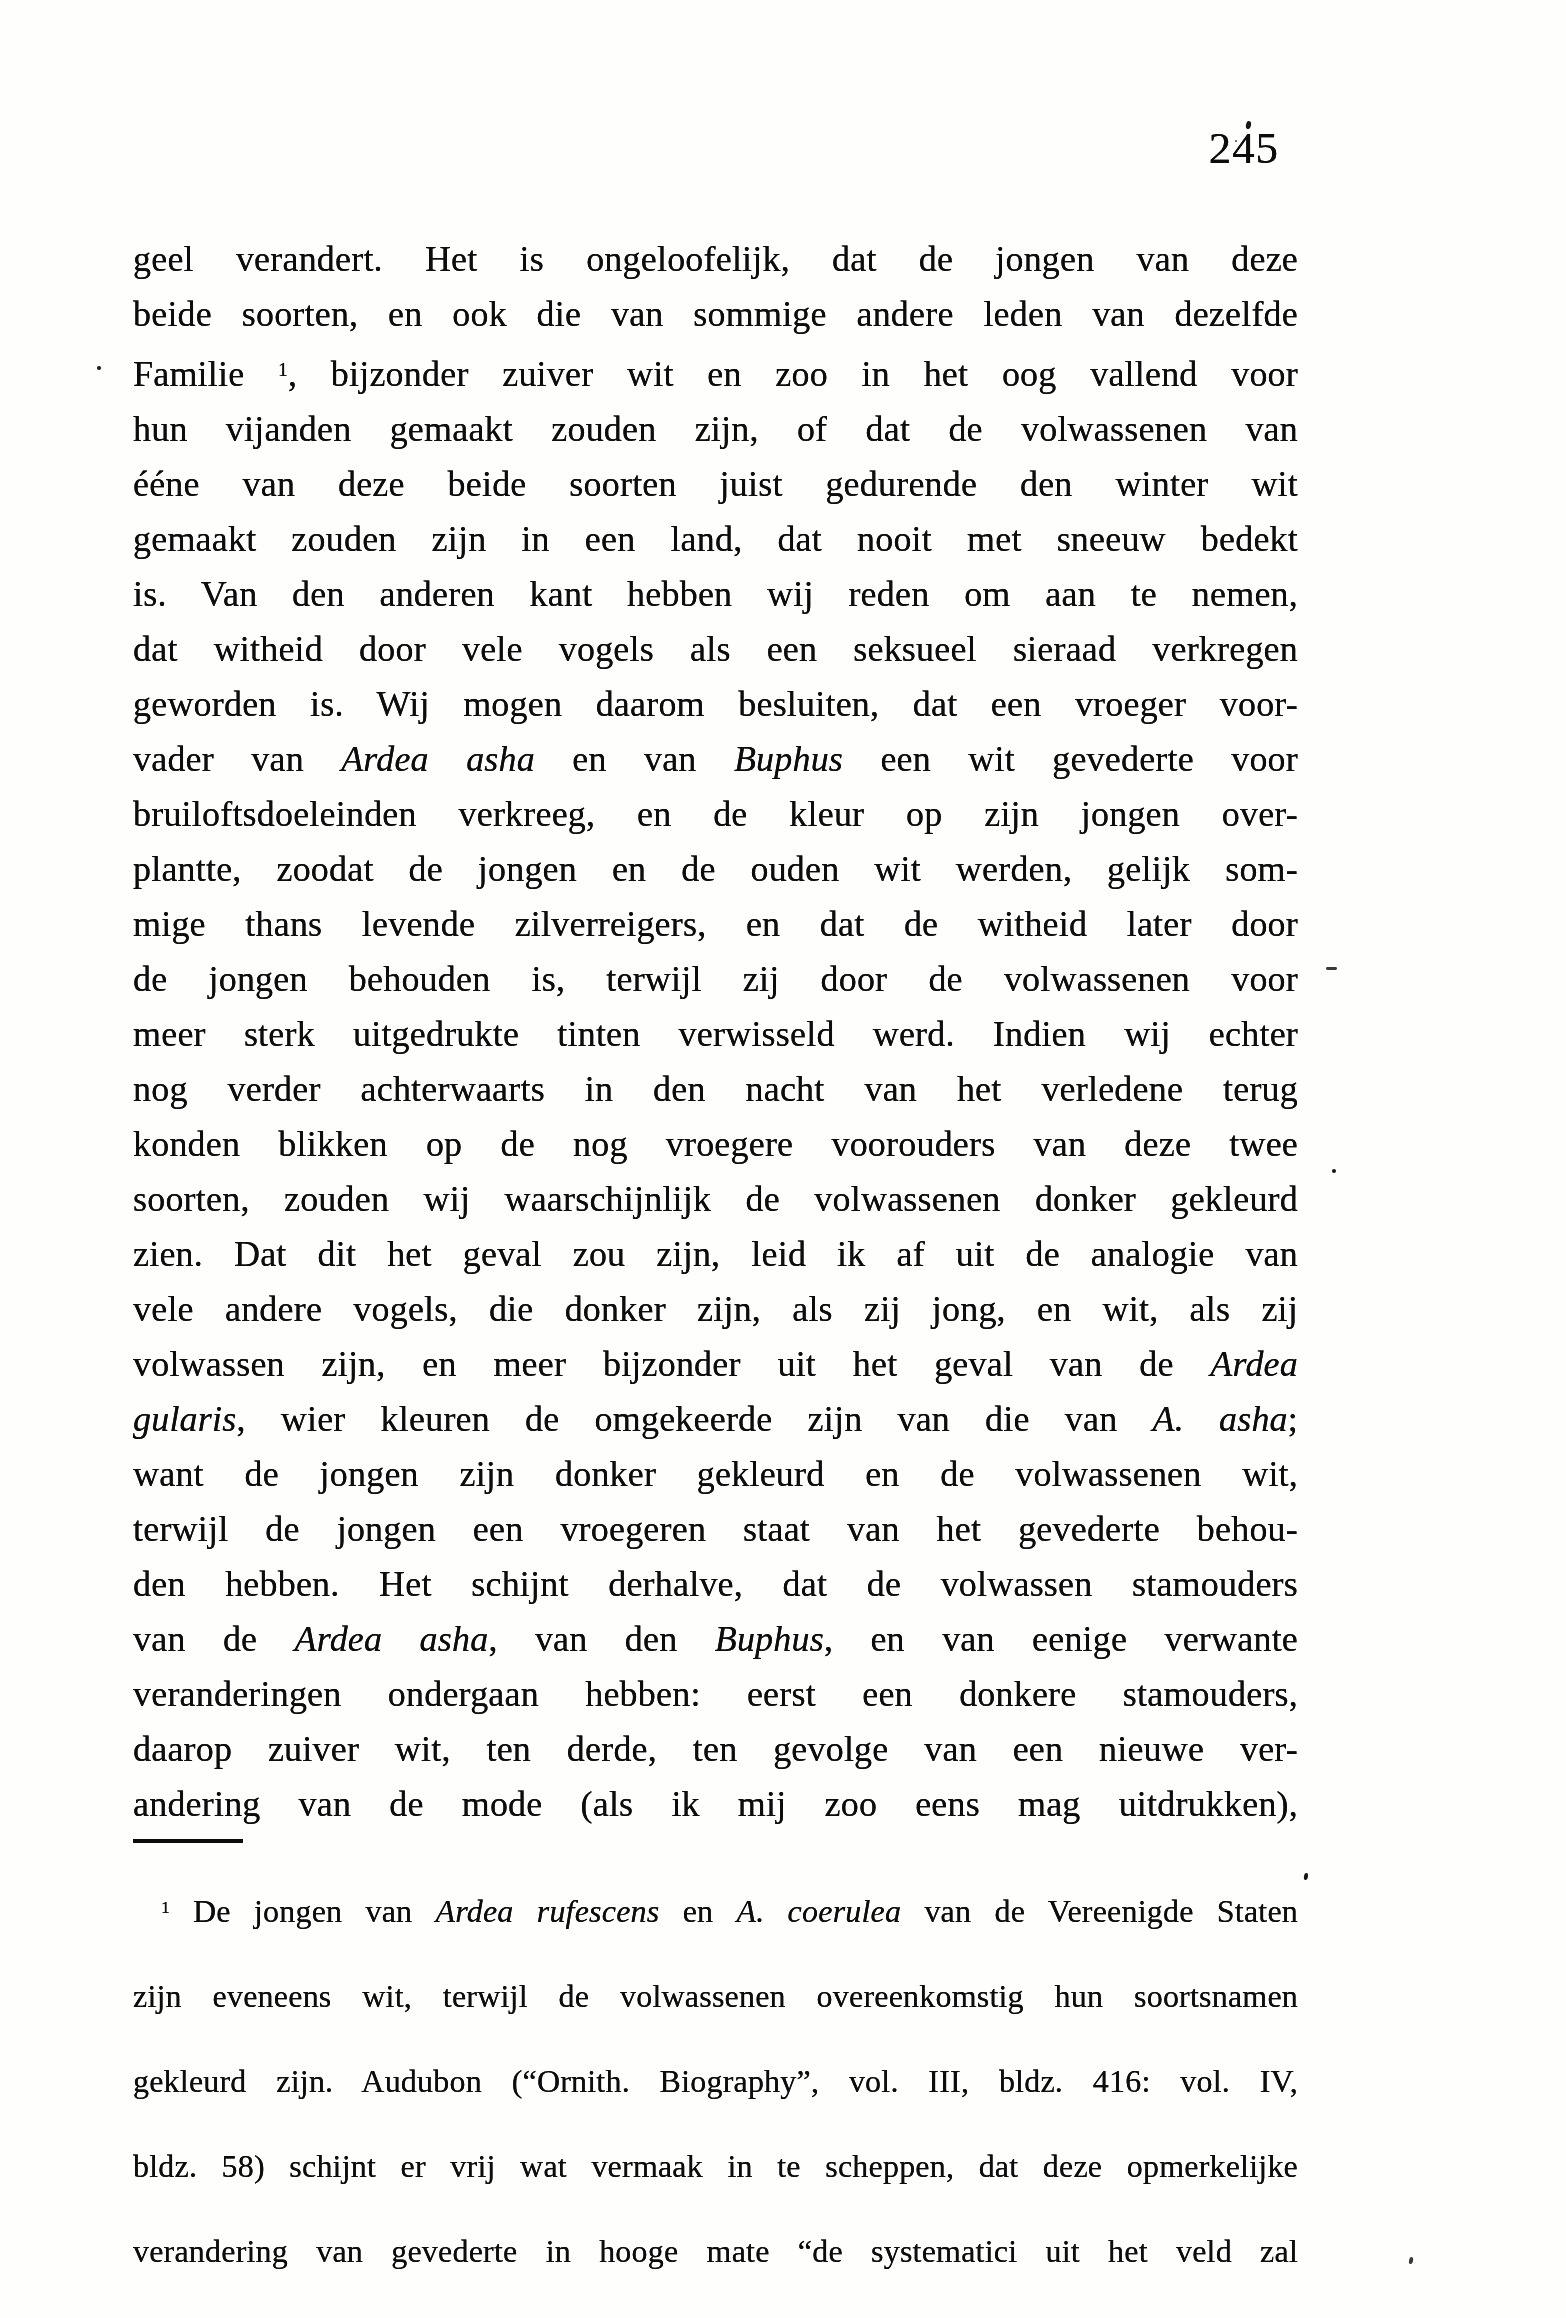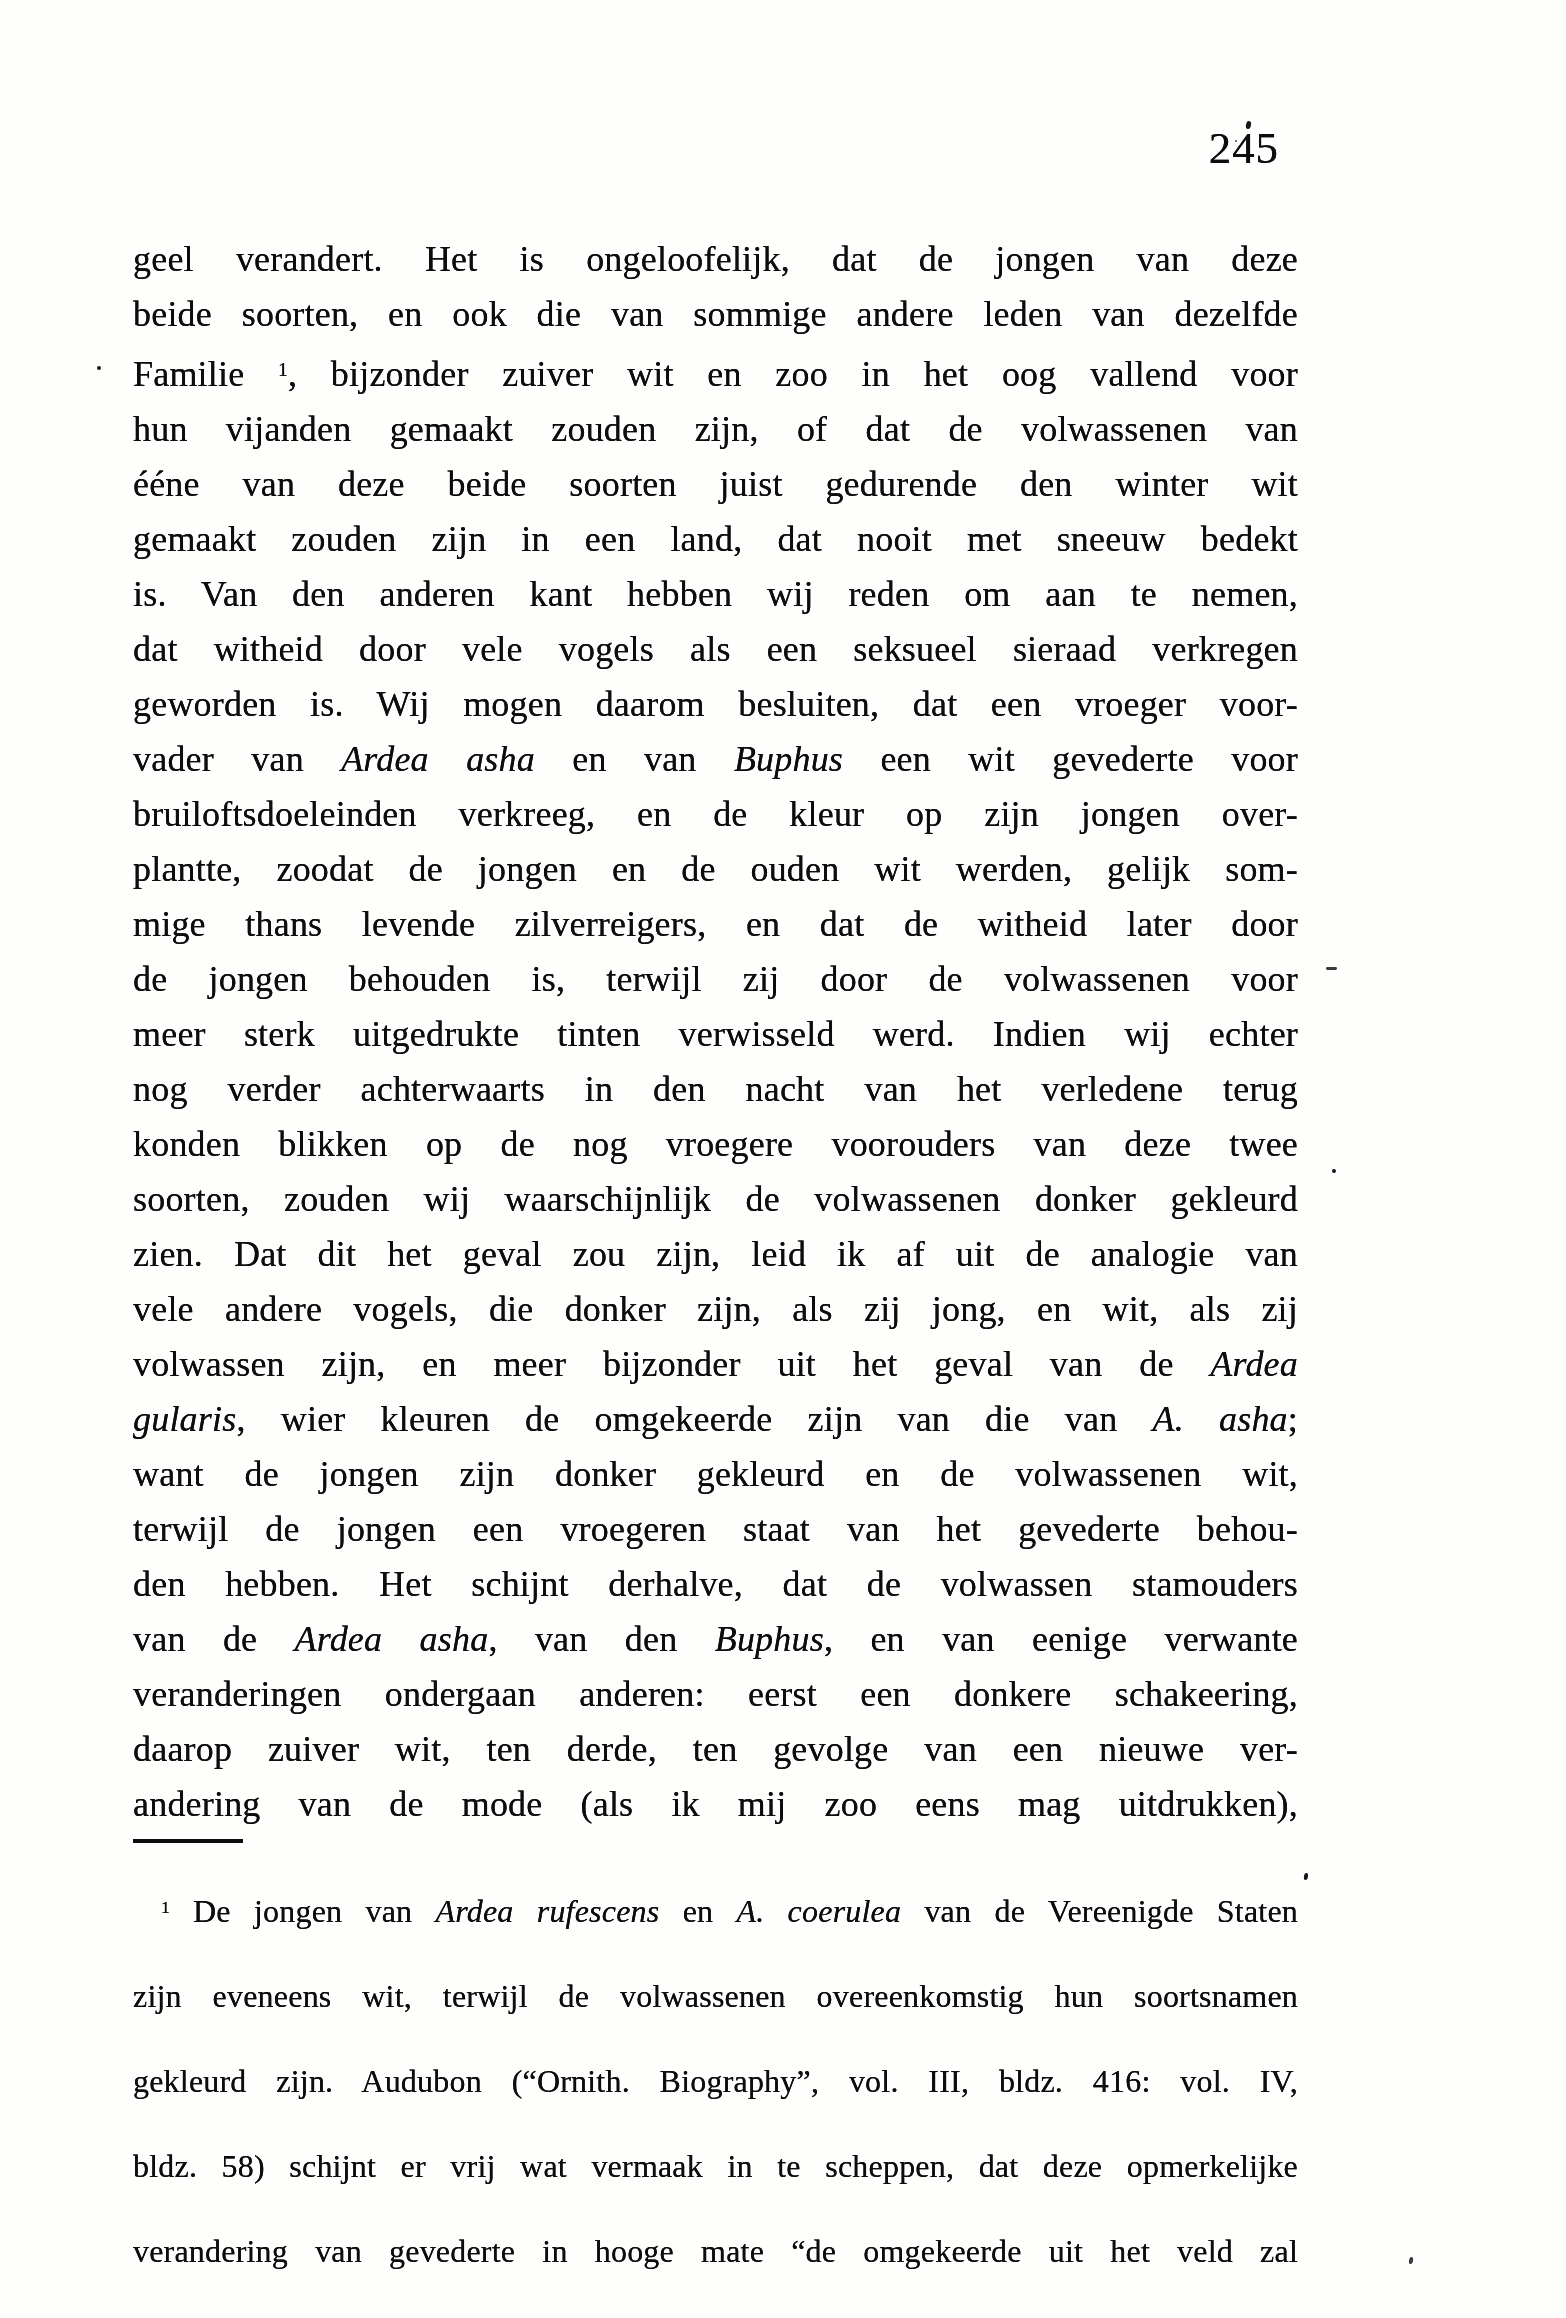--- a/index.html
+++ b/index.html
@@ -59,33 +59,33 @@
       <div class="line"><span>konden blikken op de nog vroegere voorouders van deze twee</span></div>
       <div class="line"><span>soorten, zouden wij waarschijnlijk de volwassenen donker gekleurd</span></div>
       <div class="line"><span>zien. Dat dit het geval zou zijn, leid ik af uit de analogie van</span></div>
       <div class="line"><span>vele andere vogels, die donker zijn, als zij jong, en wit, als zij</span></div>
       <div class="line"><span>volwassen zijn, en meer bijzonder uit het geval van de </span><span class="it">Ardea</span></div>
       <div class="line"><span class="it">gularis</span><span>, wier kleuren de omgekeerde zijn van die van </span><span class="it">A. asha</span><span>;</span></div>
       <div class="line"><span>want de jongen zijn donker gekleurd en de volwassenen wit,</span></div>
       <div class="line"><span>terwijl de jongen een vroegeren staat van het gevederte behou-</span></div>
       <div class="line"><span>den hebben. Het schijnt derhalve, dat de volwassen stamouders</span></div>
       <div class="line"><span>van de </span><span class="it">Ardea asha</span><span>, van den </span><span class="it">Buphus</span><span>, en van eenige verwante</span></div>
-      <div class="line"><span>veranderingen ondergaan anderen: eerst een donkere schakeering,</span></div>
+      <div class="line"><span>veranderingen ondergaan hebben: eerst een donkere stamouders,</span></div>
       <div class="line"><span>daarop zuiver wit, ten derde, ten gevolge van een nieuwe ver-</span></div>
       <div class="line"><span>andering van de mode (als ik mij zoo eens mag uitdrukken),</span></div>
     </div>
 
   <div class="fn-rule"></div>
 
   <div class="footnote-block">
       <div class="line"><span class="sup">1</span><span> De jongen van </span><span class="it">Ardea rufescens</span><span> en </span><span class="it">A. coerulea</span><span> van de Vereenigde Staten</span></div>
       <div class="line"><span>zijn eveneens wit, terwijl de volwassenen overeenkomstig hun soortsnamen</span></div>
       <div class="line"><span>gekleurd zijn. Audubon (“Ornith. Biography”, vol. III, bldz. 416: vol. IV,</span></div>
       <div class="line"><span>bldz. 58) schijnt er vrij wat vermaak in te scheppen, dat deze opmerkelijke</span></div>
-      <div class="line"><span>verandering van gevederte in hooge mate “de omgekeerde uit het veld zal</span></div>
+      <div class="line"><span>verandering van gevederte in hooge mate “de systematici uit het veld zal</span></div>
       <div class="line no-just"><span>slaan.”</span></div>
     </div>
 
   <div class="spk" style="left:1246px;top:121px;width:4.6px;height:8px;transform:rotate(12deg);"></div>
   <div class="spk" style="left:1235px;top:140px;width:2.3px;height:2.3px;opacity:.8;"></div>
   <div class="spk" style="left:97px;top:366px;width:4.2px;height:4.2px;"></div>
   <div class="spk dash" style="left:1326px;top:967px;width:11px;height:3.2px;opacity:.85;"></div>
   <div class="spk" style="left:1332px;top:1169px;width:4.2px;height:4.2px;"></div>
   <div class="spk" style="left:1304px;top:1873px;width:3.7px;height:6.5px;transform:rotate(8deg);"></div>
   <div class="spk" style="left:1409px;top:2257px;width:3.7px;height:7.4px;transform:rotate(10deg);opacity:.85;"></div>

